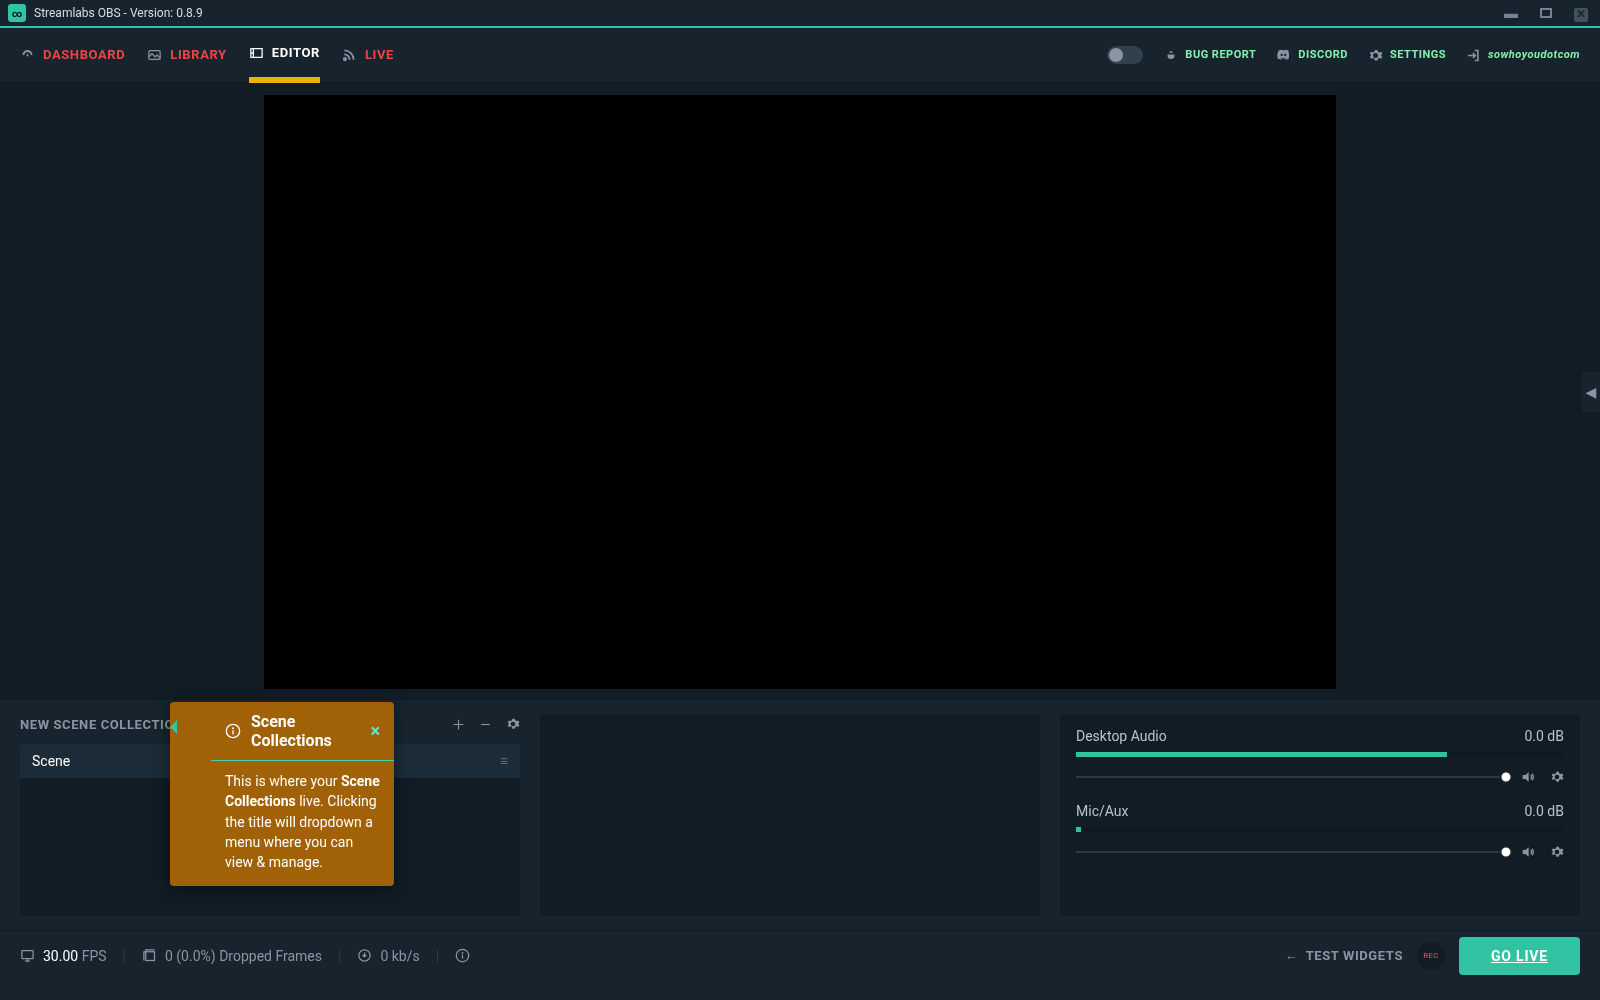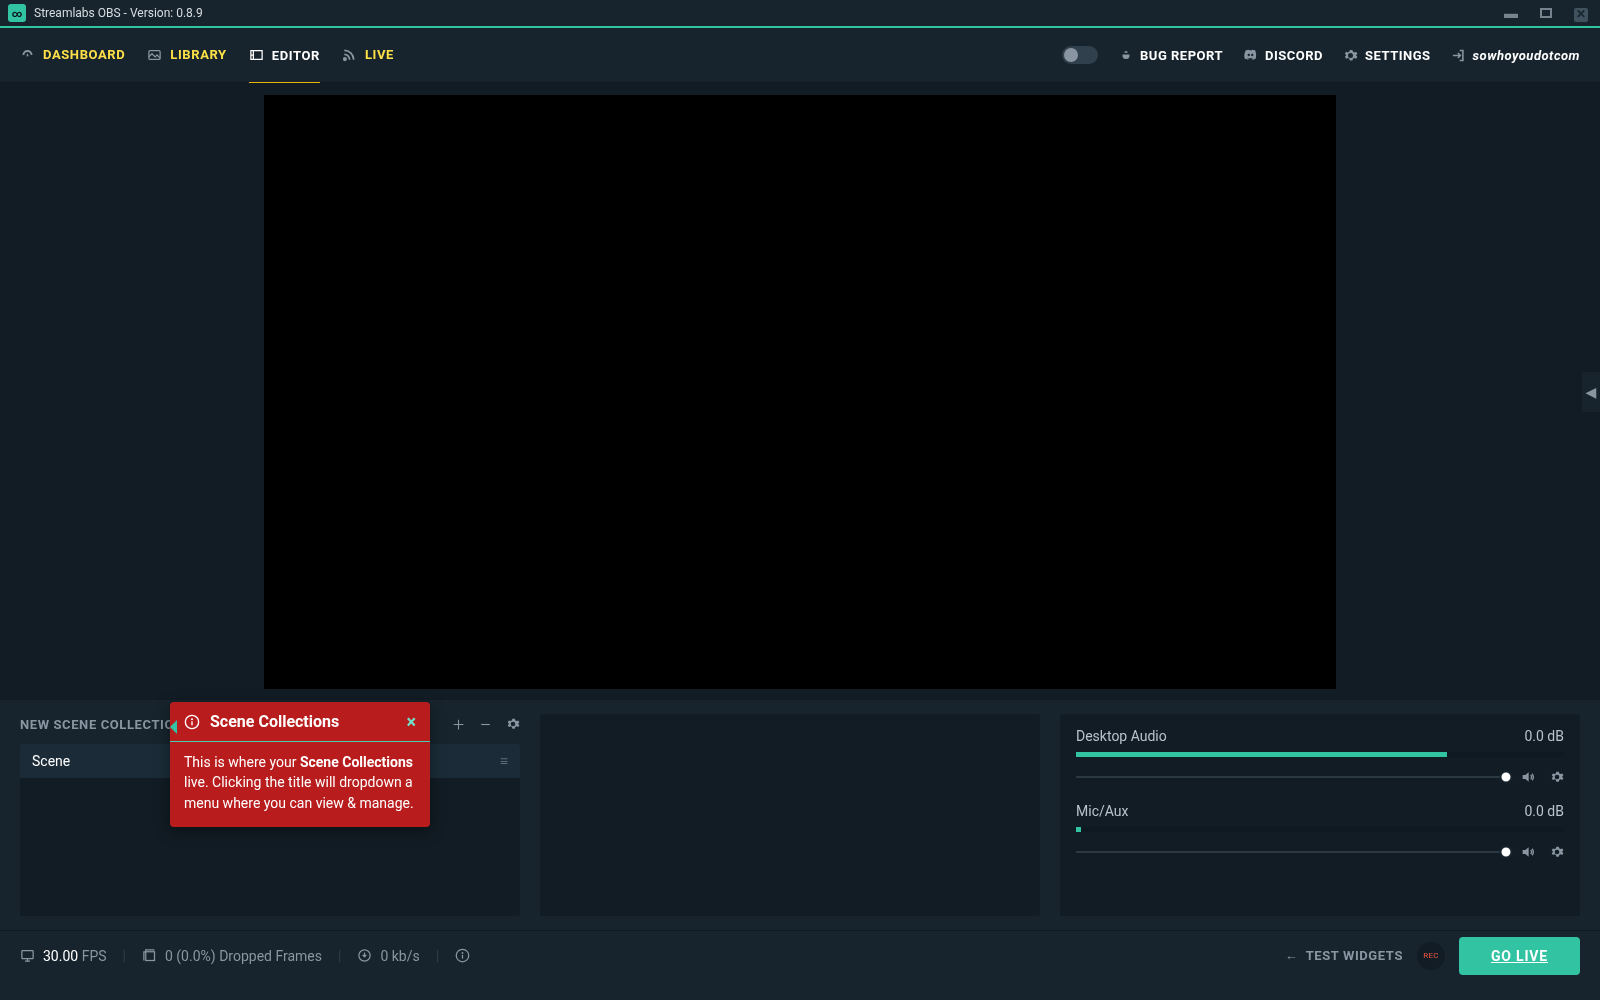--- a/index.html
+++ b/index.html
@@ -8,24 +8,24 @@
   .titlebar-left{display:flex;align-items:center;gap:8px;}
   .app-icon{width:18px;height:18px;background:#31c3a2;border-radius:3px;display:flex;align-items:center;justify-content:center;font-size:10px;color:#0b1118;font-weight:bold;}
   .title-text{color:#d7dde2;font-size:12px;}
   .titlebar-right{margin-left:auto;display:flex;gap:22px;align-items:center;padding-right:4px;}
   .win-btn{color:#77848f;font-size:14px;cursor:pointer;}
   .win-sq{display:inline-block;width:12px;height:10px;border:2px solid #77848f;}
   .win-x{display:inline-block;width:14px;height:14px;background:#41525f;color:#17242d;font-weight:bold;text-align:center;line-height:13px;border-radius:2px;font-size:12px;}
 
   .nav{height:55px;background:#17242d;display:flex;align-items:center;padding:0 20px;border-bottom:1px solid #0e1921;}
   .nav-left{display:flex;gap:22px;height:100%;align-items:center;}
-  .nav-item{display:flex;align-items:center;gap:8px;color:#fde047;text-transform:uppercase;font-weight:700;font-size:13px;letter-spacing:0.6px;cursor:pointer;height:100%;border-bottom:2px solid transparent;margin-bottom:-1px;}
-  .nav-item.active{color:#fff;border-bottom:1px solid #eab308;}
+  .nav-item{display:flex;align-items:center;gap:8px;color:#ef4444;text-transform:uppercase;font-weight:700;font-size:13px;letter-spacing:0.6px;cursor:pointer;height:100%;border-bottom:2px solid transparent;margin-bottom:-1px;}
+  .nav-item.active{color:#fff;border-bottom:6px solid #eab308;}
   .nav-right{margin-left:auto;display:flex;gap:20px;align-items:center;}
-  .nav-right-item{display:flex;gap:7px;color:#ffffff;font-size:13px;text-transform:uppercase;font-weight:700;letter-spacing:0.5px;cursor:pointer;}
+  .nav-right-item{display:flex;gap:7px;color:#86efac;font-size:11px;text-transform:uppercase;font-weight:700;letter-spacing:0.5px;cursor:pointer;}
   .toggle{width:36px;height:18px;background:#30404c;border-radius:10px;position:relative;cursor:pointer;}
   .toggle::after{content:"";position:absolute;left:2px;top:2px;width:14px;height:14px;background:#8996a1;border-radius:50%;}
   .ico{width:15px;height:15px;display:inline-flex;align-items:center;justify-content:center;}
 
   .preview-area{height:617px;background:#121c24;display:flex;align-items:center;justify-content:center;position:relative;}
   .canvas{width:1072px;height:594px;background:#000;}
 
   .sidebar-toggle{position:absolute;right:0;top:50%;transform:translateY(-50%);width:18px;height:40px;background:#17242d;display:flex;align-items:center;justify-content:center;color:#8996a1;font-size:14px;cursor:pointer;}
 
   .panels{height:230px;padding:14px 20px;display:flex;gap:20px;position:relative;}
@@ -51,21 +51,21 @@
   .footer{height:50px;padding:0 20px;display:flex;align-items:center;font-size:14px;color:#8996a1;border-top:1px solid #0e1921;}
   .footer-left{display:flex;align-items:center;gap:16px;}
   .footer-stat{display:flex;align-items:center;gap:8px;}
   .sep{color:#2e3d48;}
   .footer-right{margin-left:auto;display:flex;align-items:center;gap:14px;}
   .test-widgets{color:#8996a1;font-size:13px;display:flex;align-items:center;gap:8px;cursor:pointer;}
   .rec{width:28px;height:28px;border-radius:50%;background:#121c24;display:flex;align-items:center;justify-content:center;font-size:8px;color:#f85640;font-weight:400;letter-spacing:0.3px;}
   .go-live{background:#31c3a2;color:#fff;font-weight:700;letter-spacing:0.8px;font-size:14px;padding:11px 32px;border-radius:4px;cursor:pointer;}
 
   
-  .tooltip{position:absolute;left:150px;top:-12px;width:260px;background:#b91c1c;border-radius:4px;color:#fff;box-shadow:0 4px 15px rgba(0,0,0,0.4);z-index:50;}
+  .tooltip{position:absolute;left:150px;top:-12px;width:224px;background:#a16207;border-radius:4px;color:#fff;box-shadow:0 4px 15px rgba(0,0,0,0.4);z-index:50;padding-left:41px;}
   .tooltip-head{padding:10px 14px;display:flex;align-items:center;gap:10px;font-weight:700;font-size:16px;}
   .tooltip-close{margin-left:auto;color:#6fe3c9;cursor:pointer;font-size:18px;line-height:12px;}
   .tooltip-sep{height:1px;background:#45cfb0;}
   .tooltip-body{padding:10px 14px 14px;font-size:14px;line-height:1.45;}
   .tooltip-body b{font-weight:700;}
   .tooltip::before{content:"";position:absolute;left:-7px;top:18px;border:7px solid transparent;border-right-color:#31c3a2;}
 
   .strong{color:#fff;}
 
   svg{display:block;}

